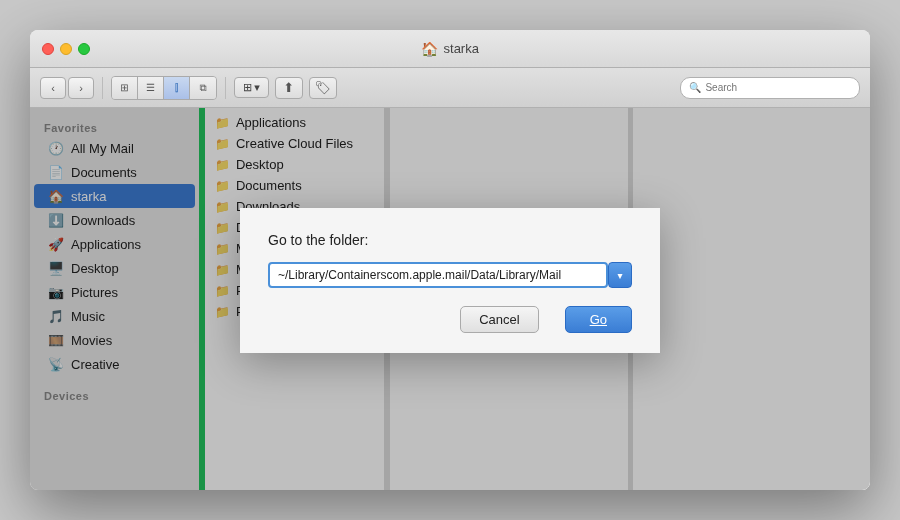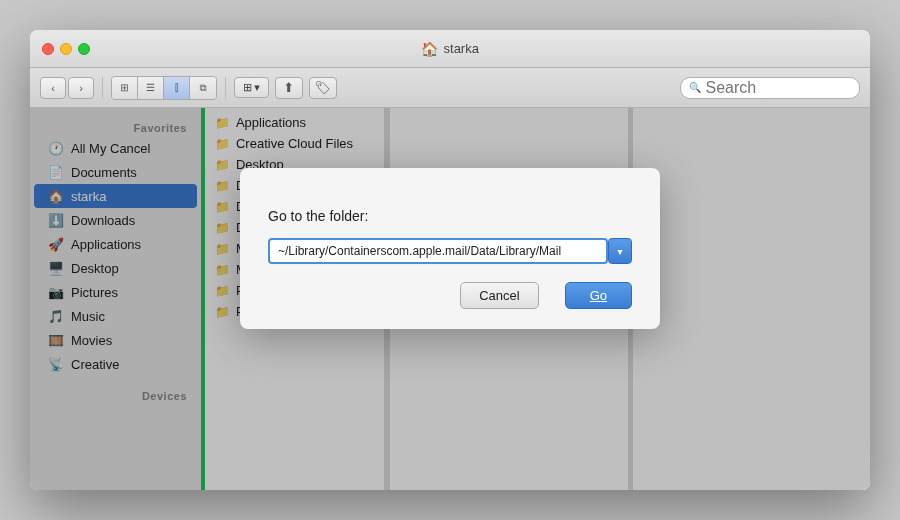--- a/index.html
+++ b/index.html
@@ -157,42 +157,41 @@
       border-radius: 10px;
       padding: 2px 8px;
       width: 180px;
       height: 22px;
     }
     .search-icon { font-size: 10px; color: #999; margin-right: 4px; }
     .search-input {
       border: none;
       outline: none;
       background: transparent;
-      font-size: 16px;
+      font-size: 10px;
       color: #999;
       width: 100%;
     }
 
     
     .content-area {
       display: flex;
       flex: 1;
       overflow: hidden;
       position: relative;
     }
 
     
     .sidebar {
       width: 175px;
       background: #e8e8e8;
-      border-right: 4px solid #22c55e;
+      border-right: 6px solid #22c55e;
       padding: 10px 0;
       flex-shrink: 0;
       overflow-y: auto;
-      text-align: right;
     }
     .sidebar-section-header {
       font-size: 11px;
       font-weight: 700;
       color: #888;
       padding: 4px 14px 2px;
       letter-spacing: 0.5px;
     }
     .sidebar-item {
       display: flex;
@@ -274,24 +273,25 @@
       top: 0; left: 0; right: 0; bottom: 0;
       background: rgba(0,0,0,0.25);
       display: flex;
       align-items: flex-start;
       justify-content: center;
       padding-top: 60px;
       z-index: 100;
     }
     .modal {
       background: #f5f5f5;
-      border-radius: 8px;
+      border-radius: 0;
       box-shadow: 0 10px 40px rgba(0,0,0,0.3);
-      padding: 40px 28px 20px;
+      padding: 24px 28px 20px;
       width: 420px;
+      margin-top: 40px;
     }
     .modal-title {
       font-size: 14px;
       font-weight: 500;
       color: #222;
       margin-bottom: 14px;
     }
     .modal-input-row {
       display: flex;
       align-items: center;
@@ -388,21 +388,21 @@
       <input class="search-input" type="text" placeholder="Search" style="">
     </div>
   </div>
 
   <div class="content-area">
 
     <div class="sidebar">
       <div class="sidebar-section-header">Favorites</div>
       <div class="sidebar-item">
         <span class="item-icon">🕐</span>
-        <span>All My Cancel</span>
+        <span>All My Mail</span>
       </div>
       <div class="sidebar-item">
         <span class="item-icon">📄</span>
         <span>Documents</span>
       </div>
       <div class="sidebar-item active">
         <span class="item-icon">🏠</span>
         <span>starka</span>
       </div>
       <div class="sidebar-item">

